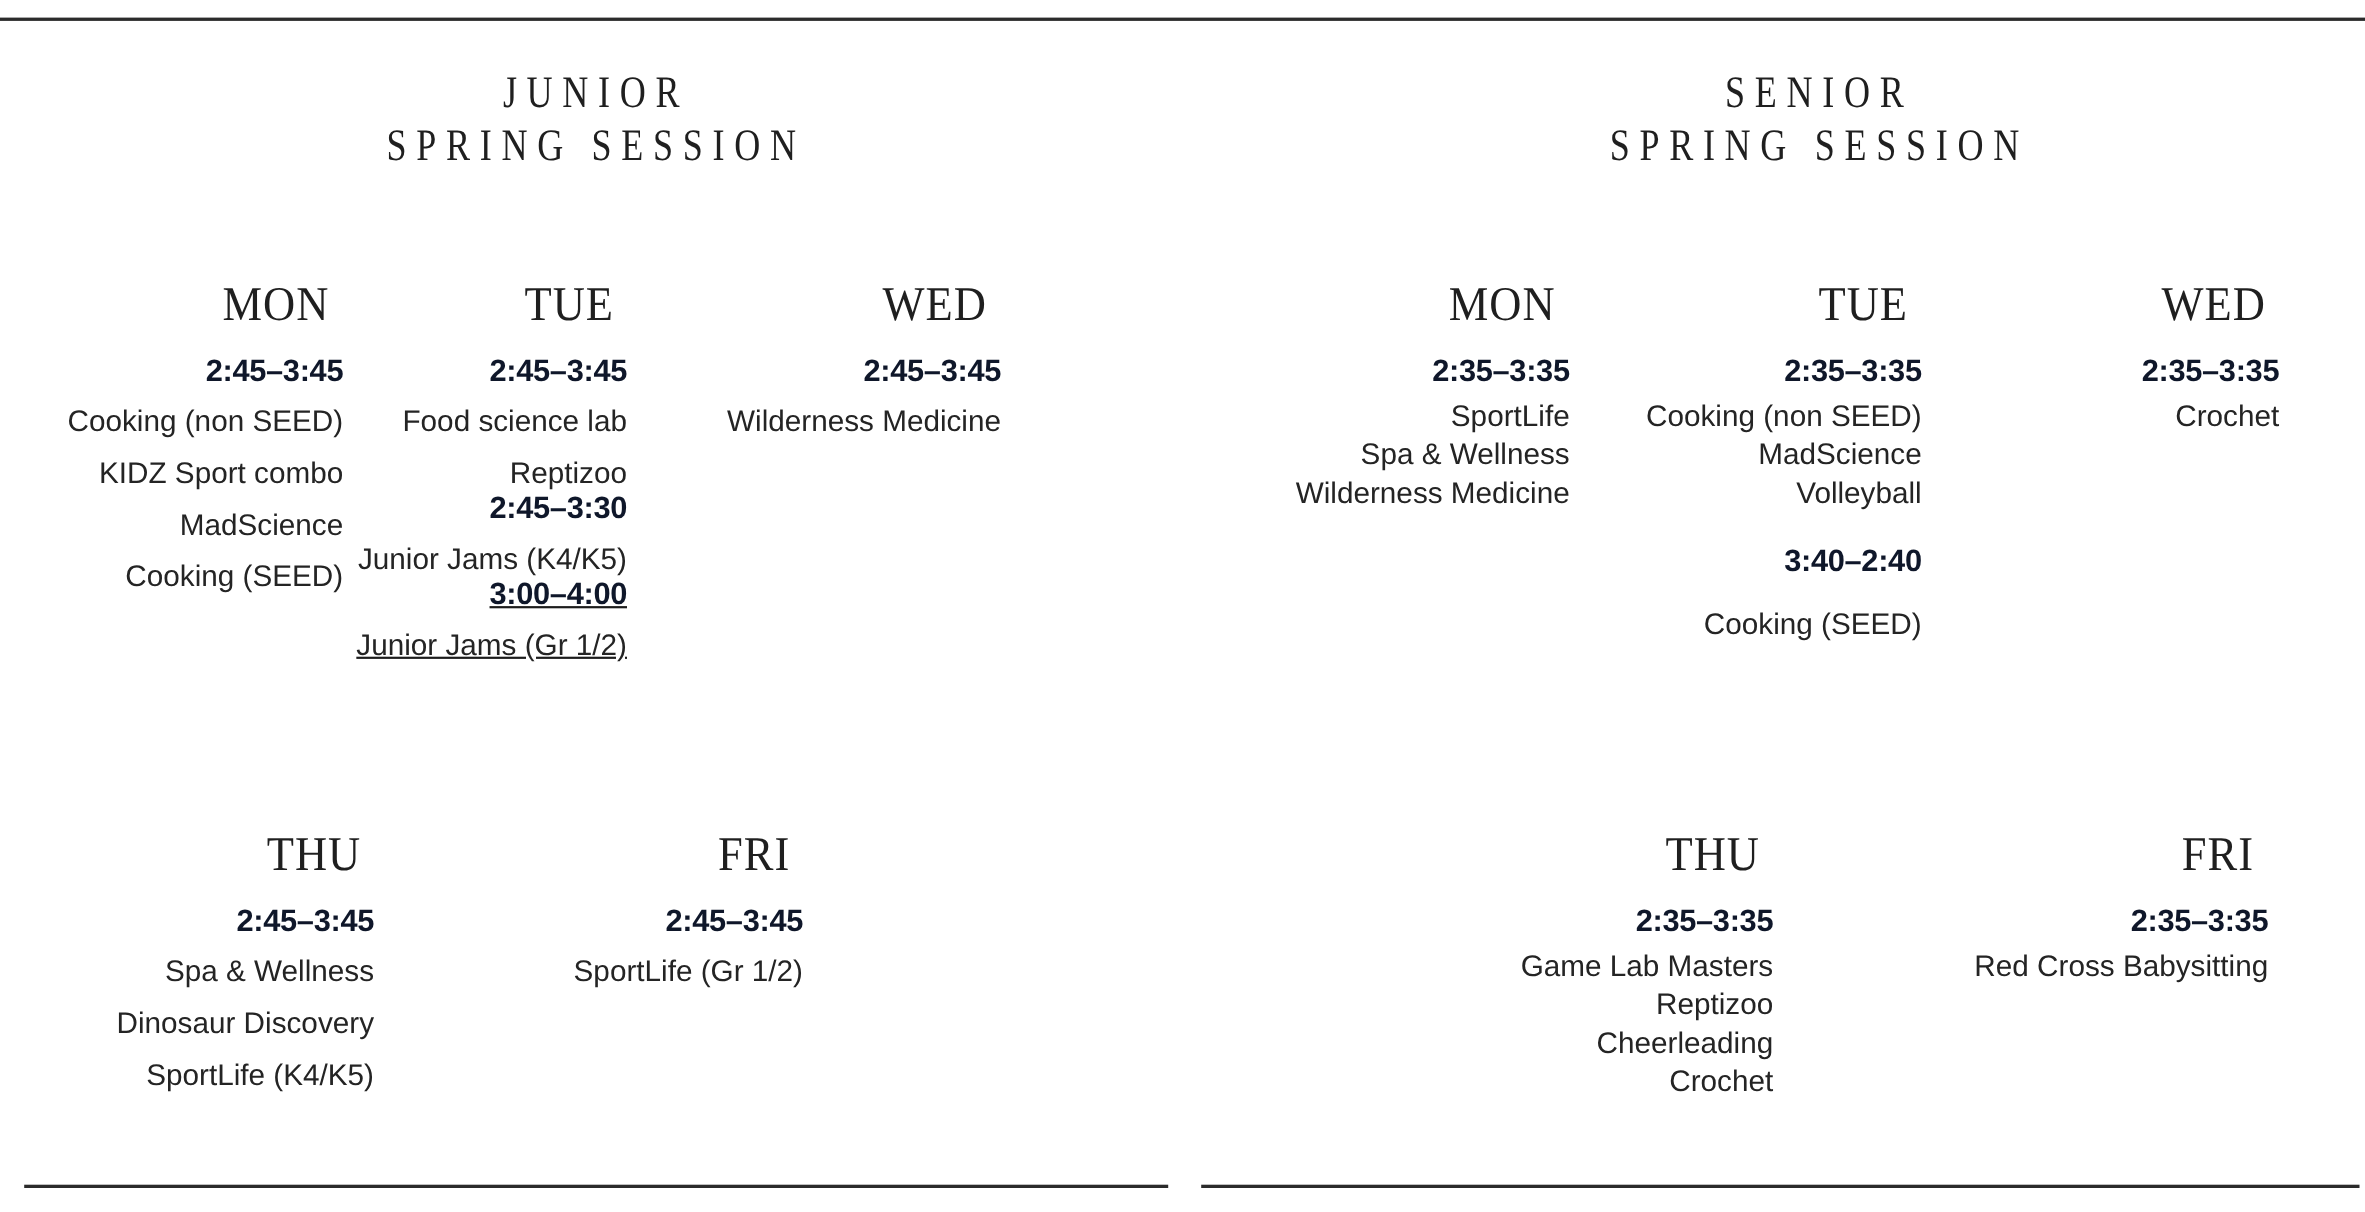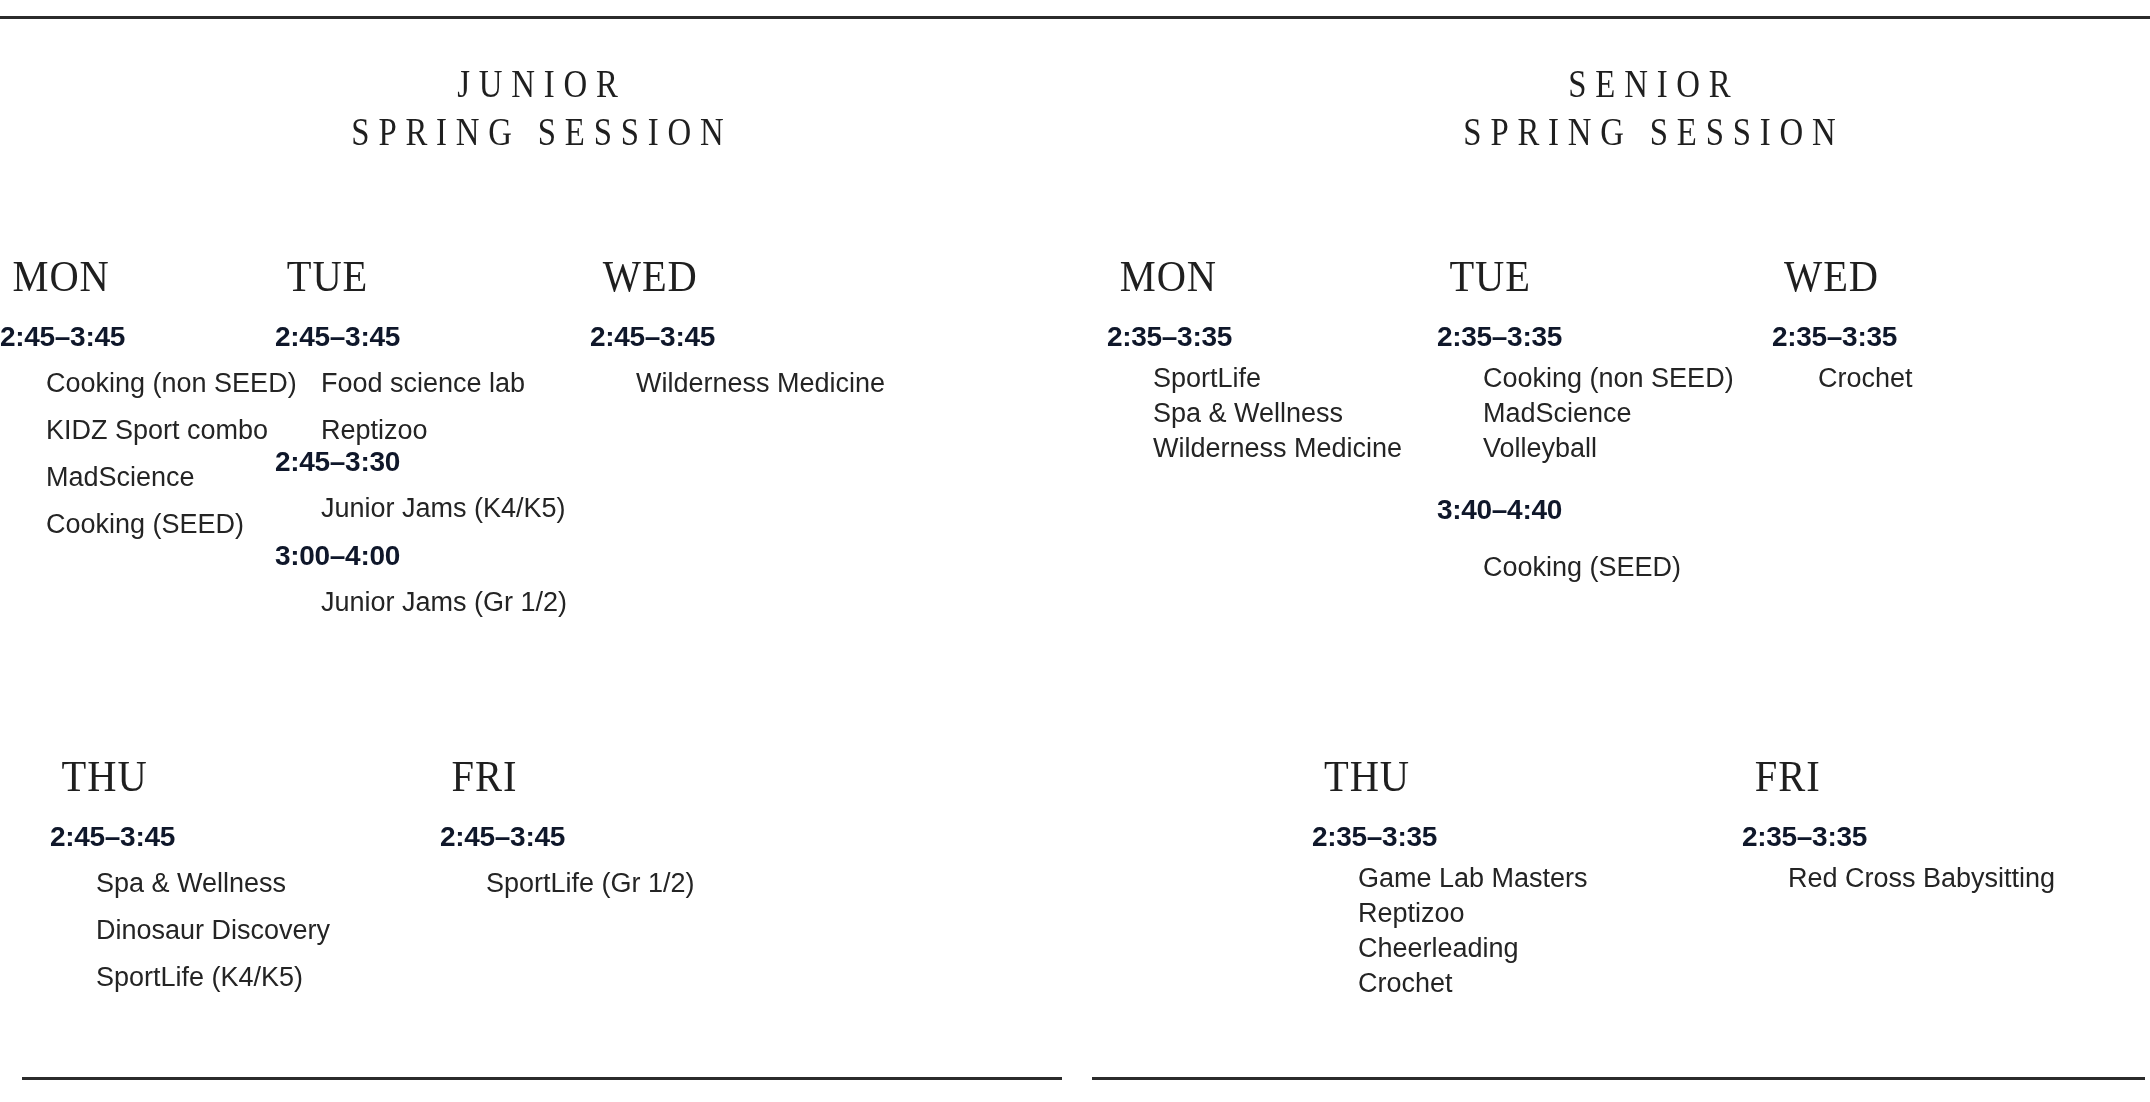--- a/index.html
+++ b/index.html
@@ -73,21 +73,21 @@
     text-indent: 11px;
     color: #1f1f1f;
     transform: scaleX(0.80);
     transform-origin: center top;
   }
   .section-title .line2 { display: block; }
 
   
   .col {
     position: absolute;
-    text-align: left;
+    text-align: right;
   }
   .day-name {
     font-family: "Liberation Serif", serif;
     font-weight: 400;
     font-size: 44px;
     line-height: 1;
     letter-spacing: 1px;
     color: #1f1f1f;
     transform: scaleX(0.92);
     margin-bottom: 22px;
@@ -154,21 +154,21 @@
       <div class="day-name">TUE</div>
       <div class="slot">
         <div class="slot-time">2:45–3:45</div>
         <div class="activity">Food science lab</div>
         <div class="activity">Reptizoo</div>
       </div>
       <div class="slot" style="margin-top:0;">
         <div class="slot-time">2:45–3:30</div>
         <div class="activity">Junior Jams (K4/K5)</div>
       </div>
-      <div class="slot" style="margin-top:16px;">
+      <div class="slot" style="margin-top:0;text-decoration:underline;">
         <div class="slot-time">3:00–4:00</div>
         <div class="activity">Junior Jams (Gr 1/2)</div>
       </div>
     </div>
 
     <div class="col cadence-loose" style="left:590px; top:255px; width:320px;">
       <div class="day-name">WED</div>
       <div class="slot">
         <div class="slot-time">2:45–3:45</div>
         <div class="activity">Wilderness Medicine</div>
@@ -214,21 +214,21 @@
 
     <div class="col cadence-tight" style="left:325px; top:255px; width:310px;">
       <div class="day-name">TUE</div>
       <div class="slot">
         <div class="slot-time">2:35–3:35</div>
         <div class="activity">Cooking (non SEED)</div>
         <div class="activity">MadScience</div>
         <div class="activity">Volleyball</div>
       </div>
       <div class="slot">
-        <div class="slot-time">3:40–4:40</div>
+        <div class="slot-time">3:40–2:40</div>
         <div class="activity">Cooking (SEED)</div>
       </div>
     </div>
 
     <div class="col cadence-tight" style="left:660px; top:255px; width:300px;">
       <div class="day-name">WED</div>
       <div class="slot">
         <div class="slot-time">2:35–3:35</div>
         <div class="activity">Crochet</div>
       </div>

